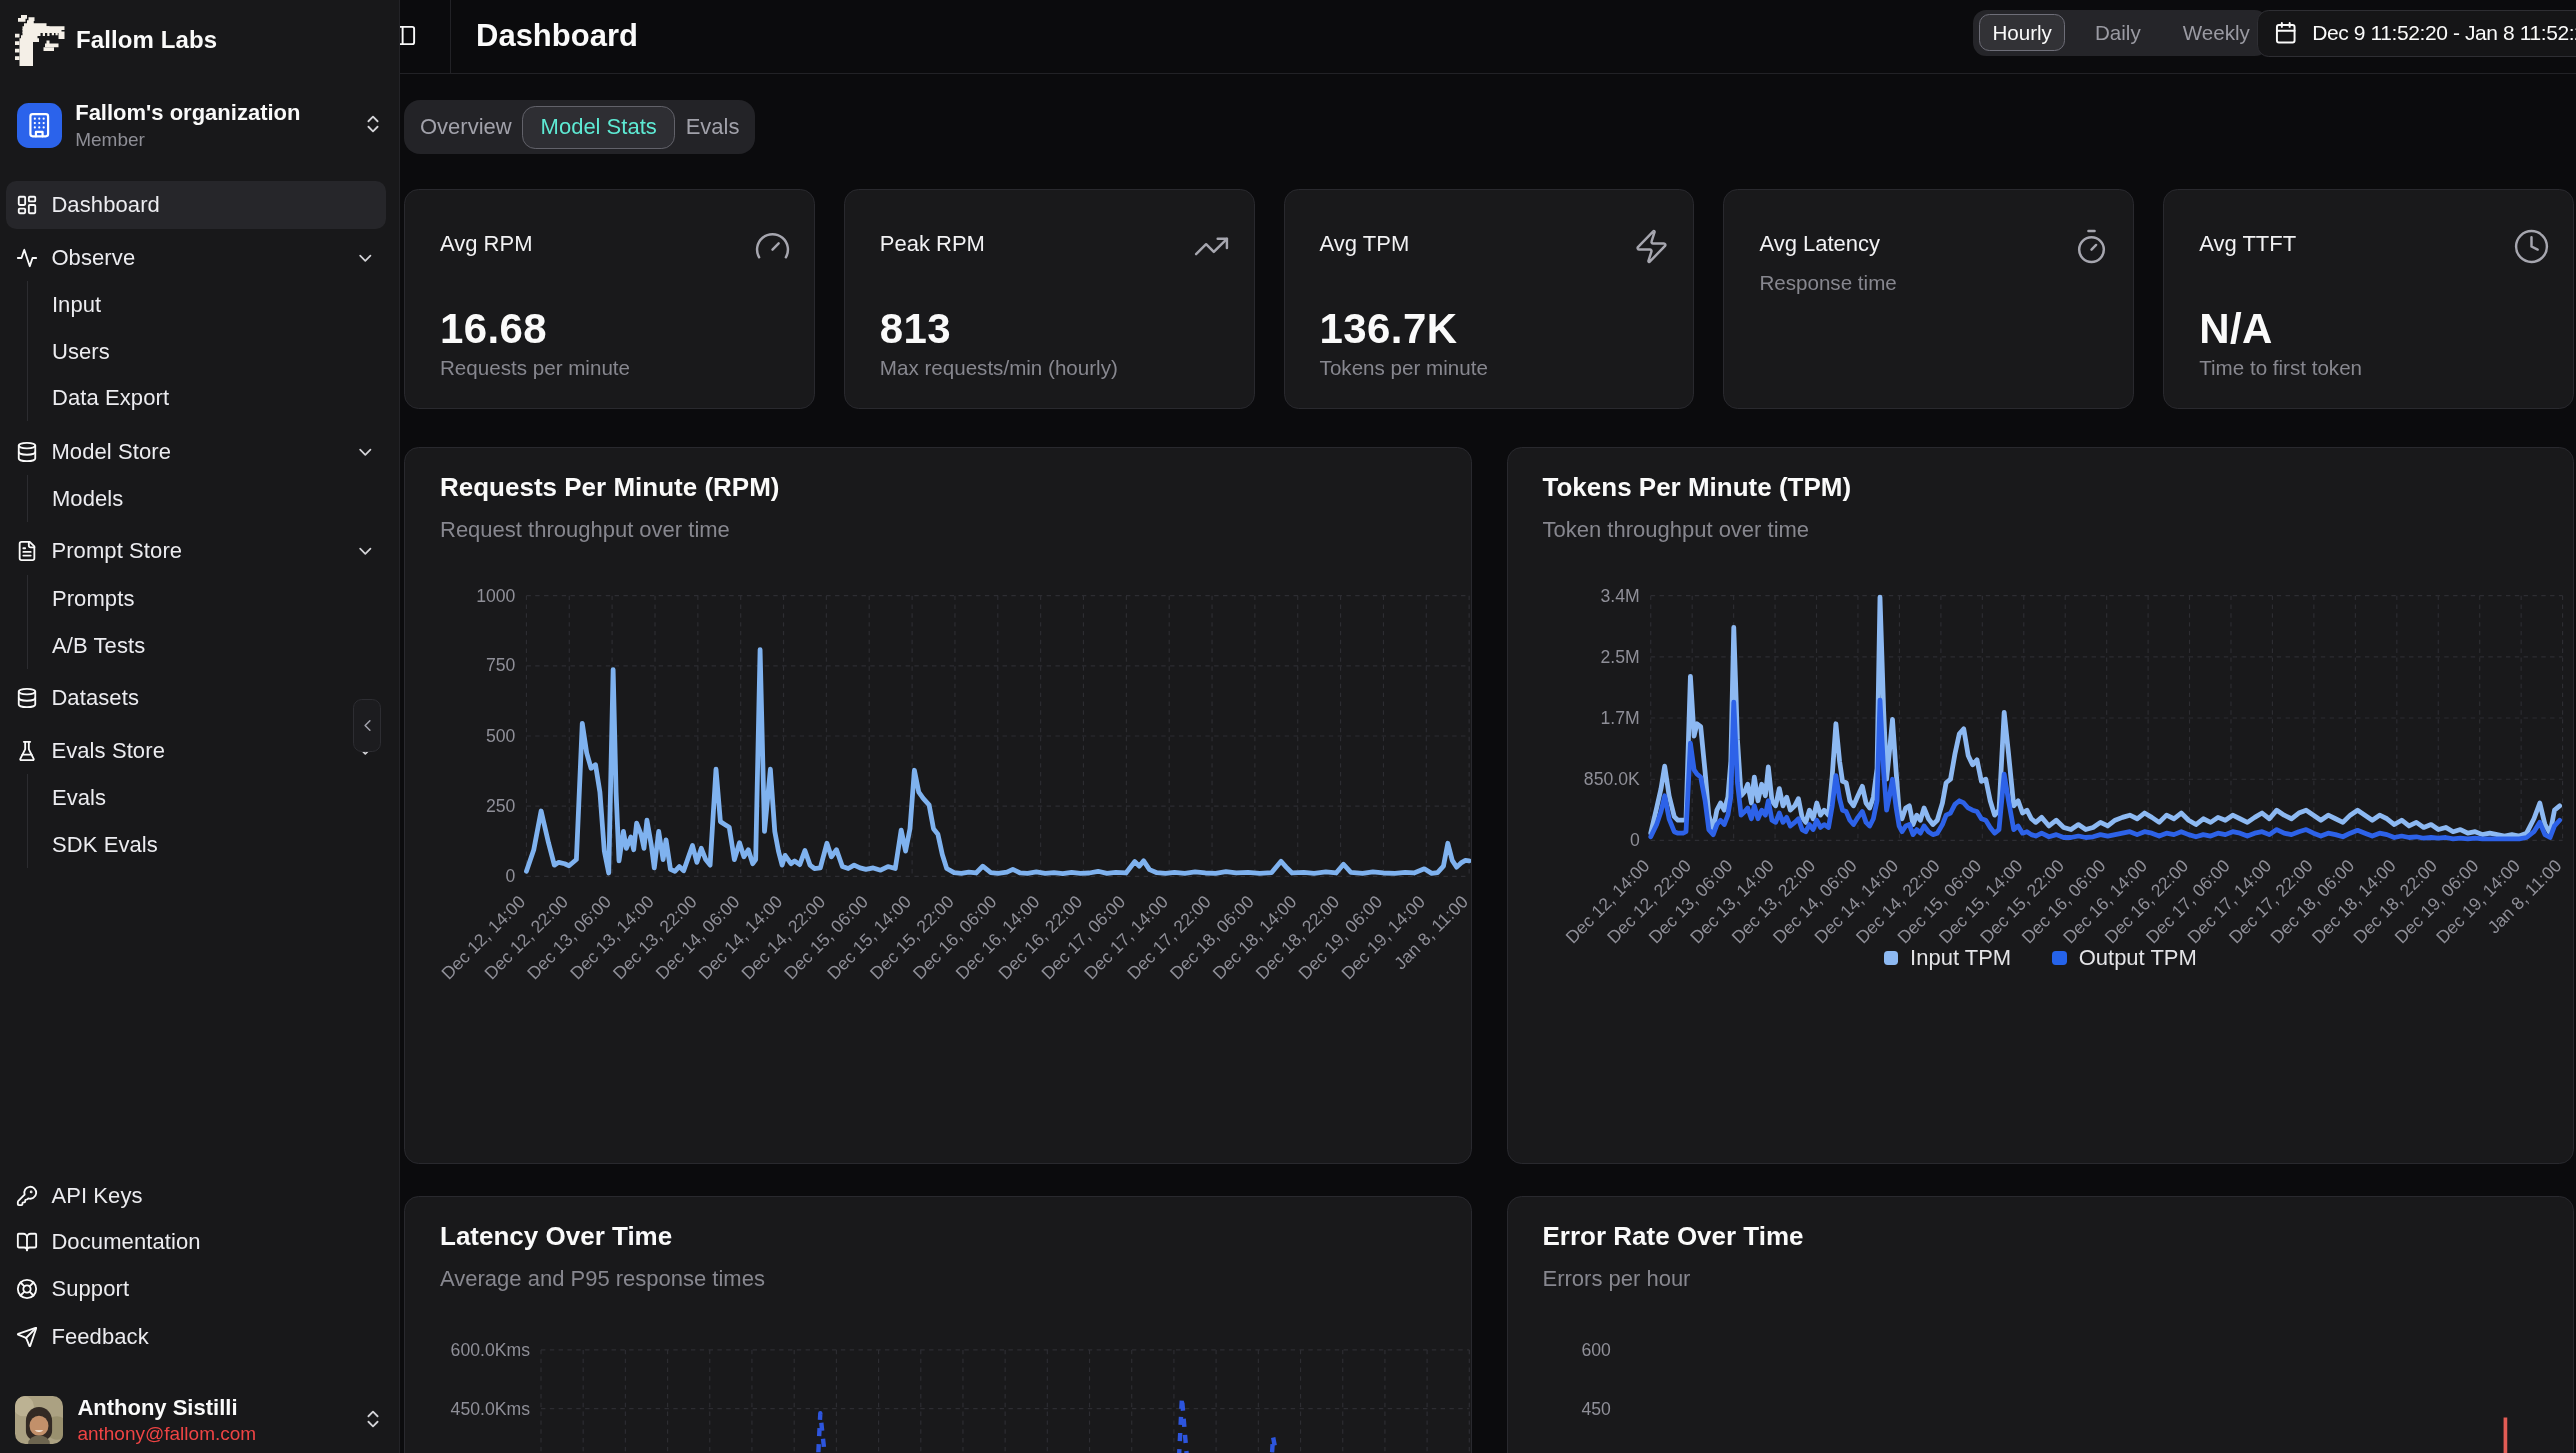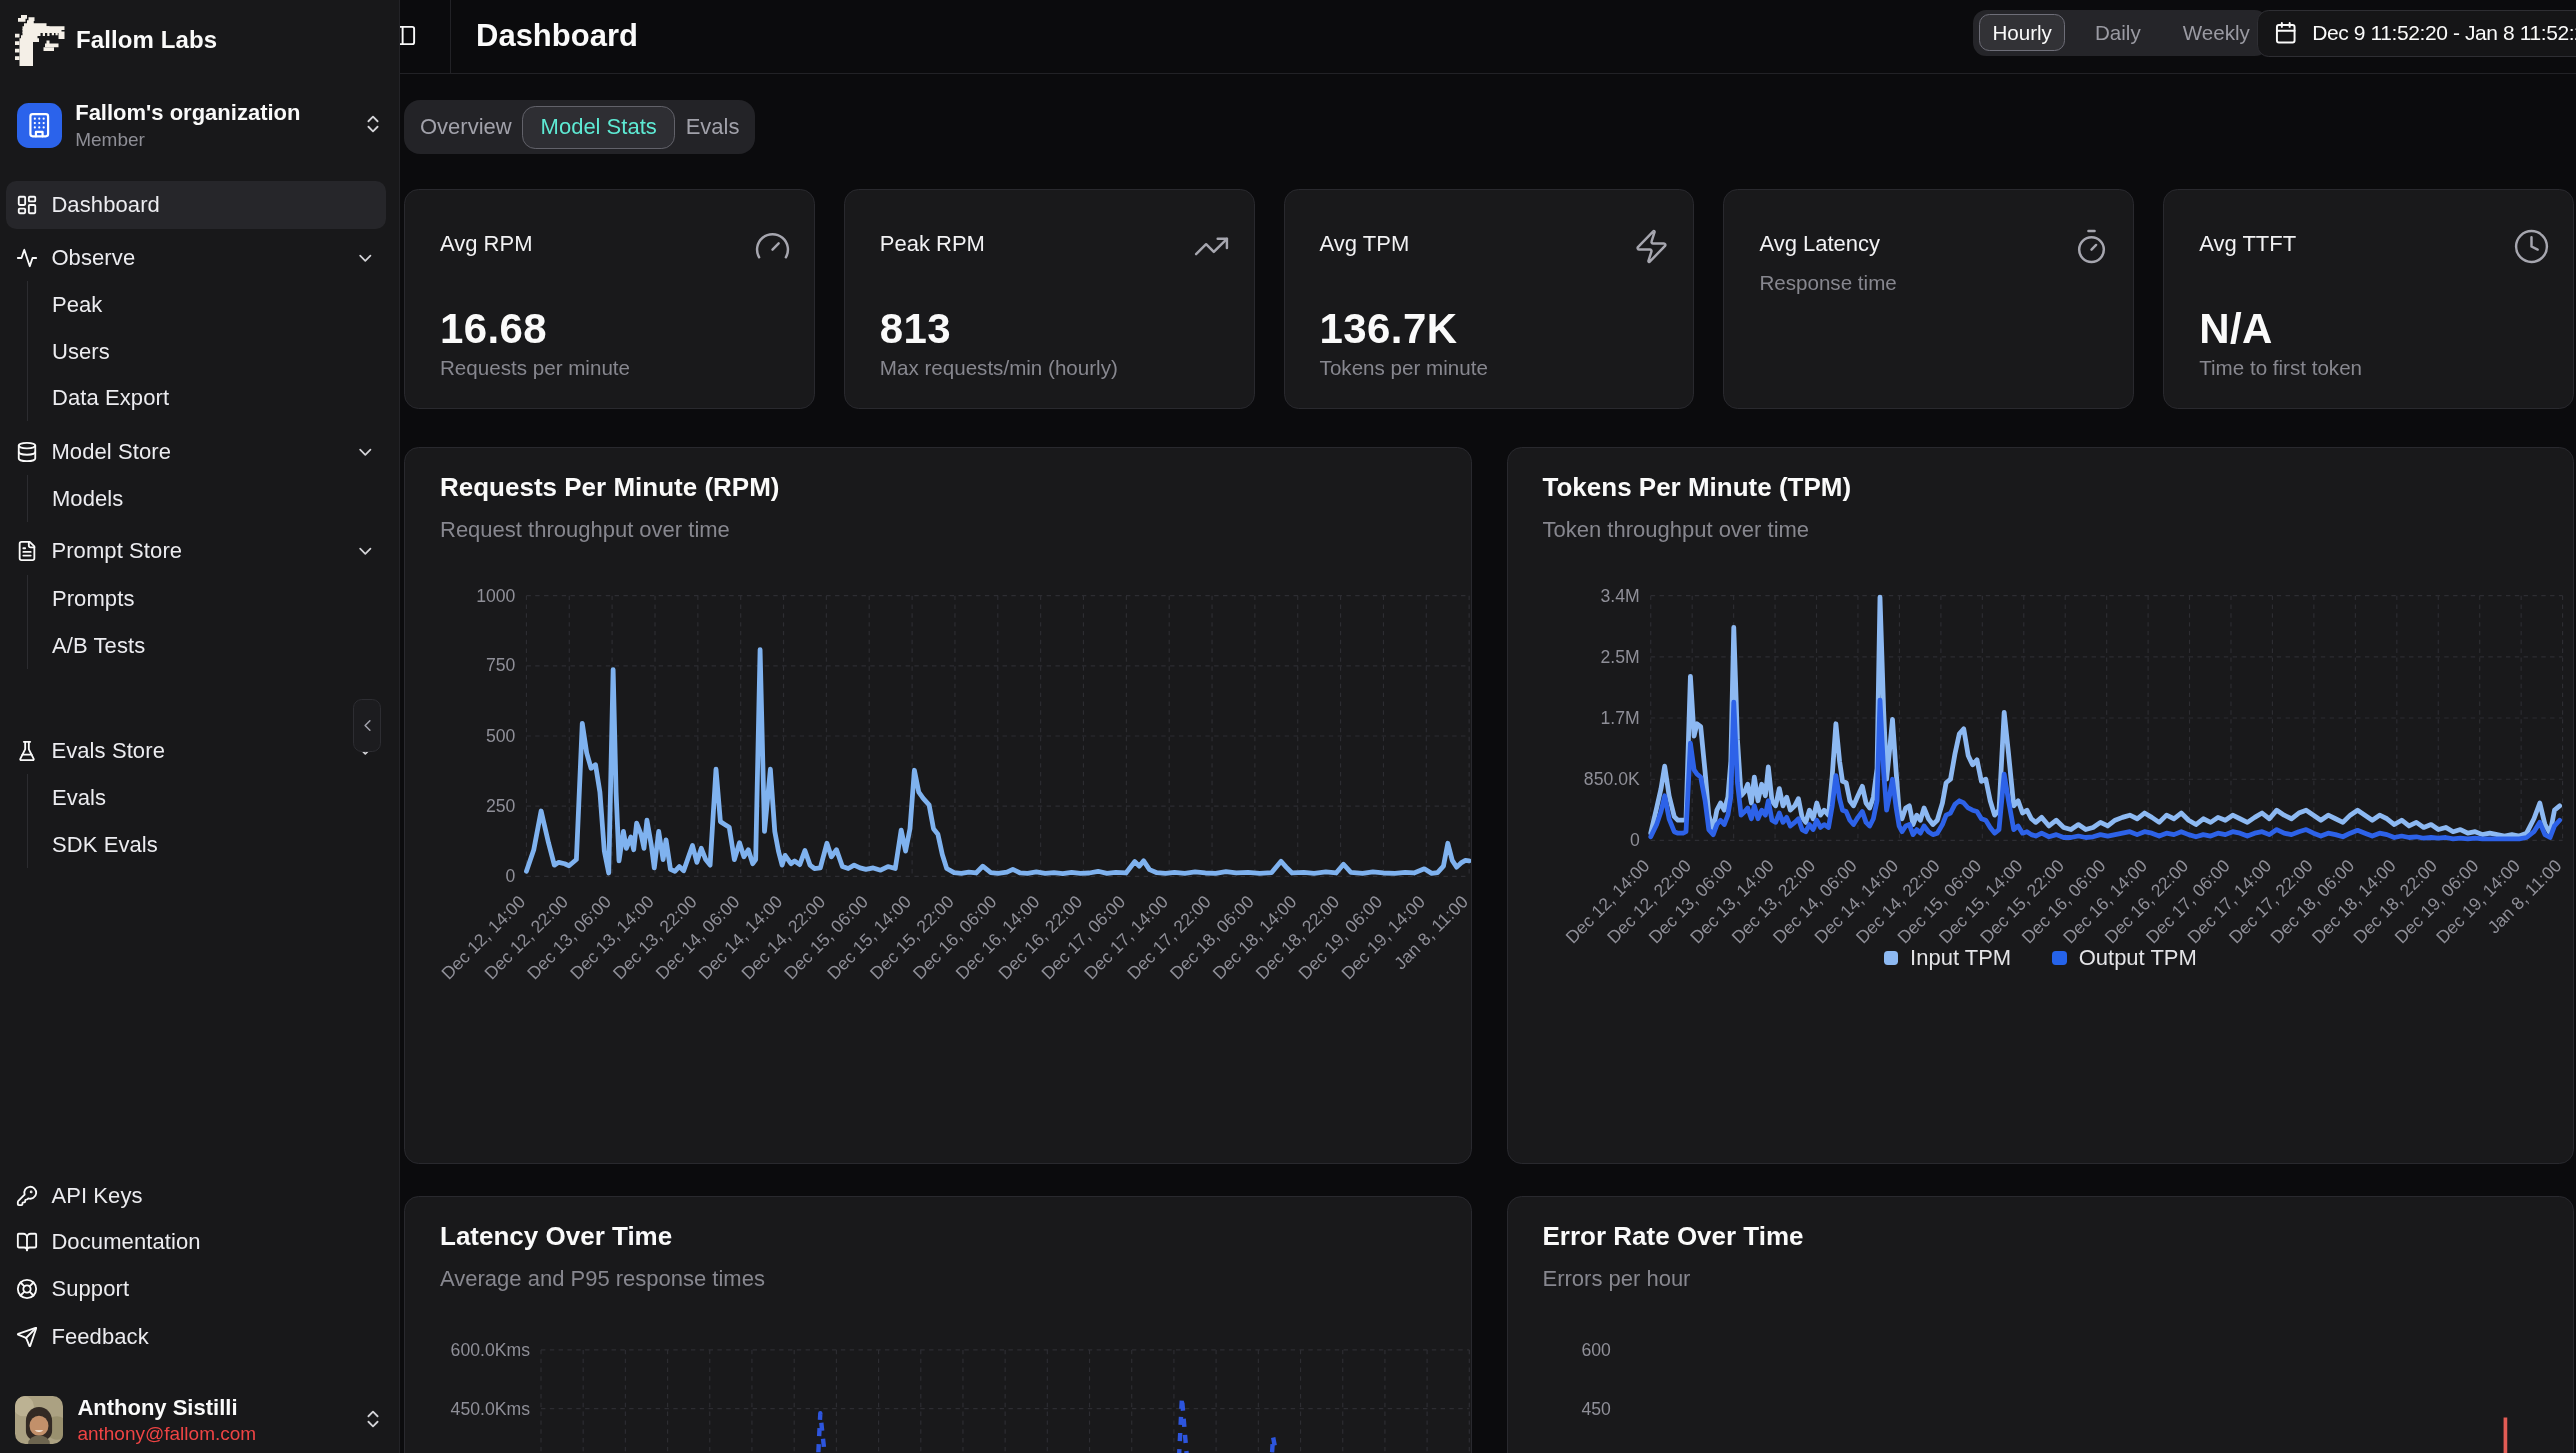--- a/index.html
+++ b/index.html
@@ -140,21 +140,21 @@
         </svg>
       </span>
       <span class="nlab">Observe</span>
       <span class="chev">
         <svg width="20.6" height="20.6" viewBox="0 0 24 24" fill="none" stroke="#d4d4d8" stroke-width="2" stroke-linecap="round" stroke-linejoin="round">
           <path d="m6 9 6 6 6-6"></path>
         </svg>
       </span>
     </div>
     <div class="nav" style="top:281px;padding-left:46px;">
-      <span class="nlab">Peak</span>
+      <span class="nlab">Input</span>
     </div>
     <div class="nav" style="top:328px;padding-left:46px;">
       <span class="nlab">Users</span>
     </div>
     <div class="nav" style="top:374px;padding-left:46px;">
       <span class="nlab">Data Export</span>
     </div>
     <div class="nav" style="top:428px;padding-left:10.3px;">
       <span class="nico">
         <svg width="22" height="22" viewBox="0 0 24 24" fill="none" stroke="#fafafa" stroke-width="2" stroke-linecap="round" stroke-linejoin="round">
@@ -188,20 +188,30 @@
         <svg width="20.6" height="20.6" viewBox="0 0 24 24" fill="none" stroke="#d4d4d8" stroke-width="2" stroke-linecap="round" stroke-linejoin="round">
           <path d="m6 9 6 6 6-6"></path>
         </svg>
       </span>
     </div>
     <div class="nav" style="top:575px;padding-left:46px;">
       <span class="nlab">Prompts</span>
     </div>
     <div class="nav" style="top:622px;padding-left:46px;">
       <span class="nlab">A/B Tests</span>
+    </div>
+    <div class="nav" style="top:674px;padding-left:10.3px;">
+      <span class="nico">
+        <svg width="22" height="22" viewBox="0 0 24 24" fill="none" stroke="#fafafa" stroke-width="2" stroke-linecap="round" stroke-linejoin="round">
+          <ellipse cx="12" cy="5" rx="9" ry="3"></ellipse>
+          <path d="M3 5V19A9 3 0 0 0 21 19V5"></path>
+          <path d="M3 12A9 3 0 0 0 21 12"></path>
+        </svg>
+      </span>
+      <span class="nlab">Datasets</span>
     </div>
     <div class="nav" style="top:727px;padding-left:10.3px;">
       <span class="nico">
         <svg width="22" height="22" viewBox="0 0 24 24" fill="none" stroke="#fafafa" stroke-width="2" stroke-linecap="round" stroke-linejoin="round">
           <path d="M10 2v7.527a2 2 0 0 1-.211.896L4.72 20.55a1 1 0 0 0 .9 1.45h12.76a1 1 0 0 0 .9-1.45l-5.069-10.127A2 2 0 0 1 14 9.527V2"></path>
           <path d="M8.5 2h7"></path>
           <path d="M7 16h10"></path>
         </svg>
       </span>
       <span class="nlab">Evals Store</span>

